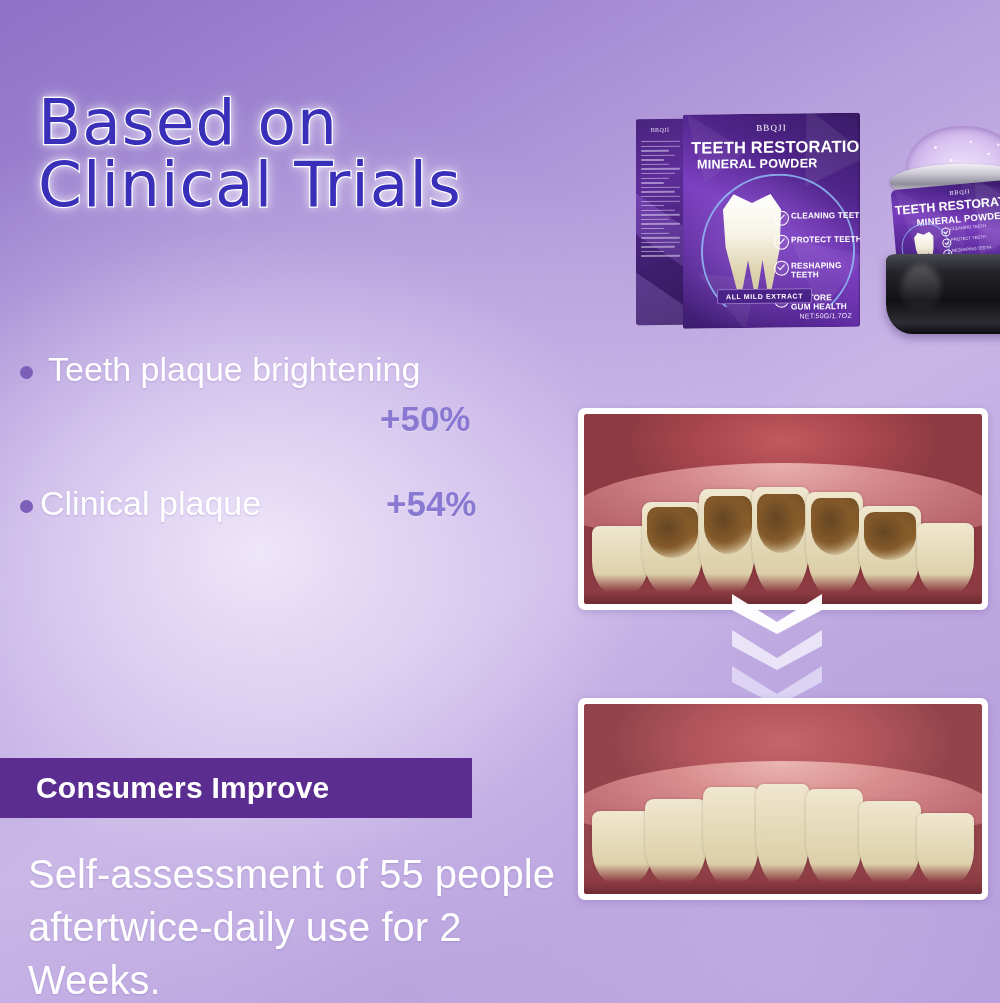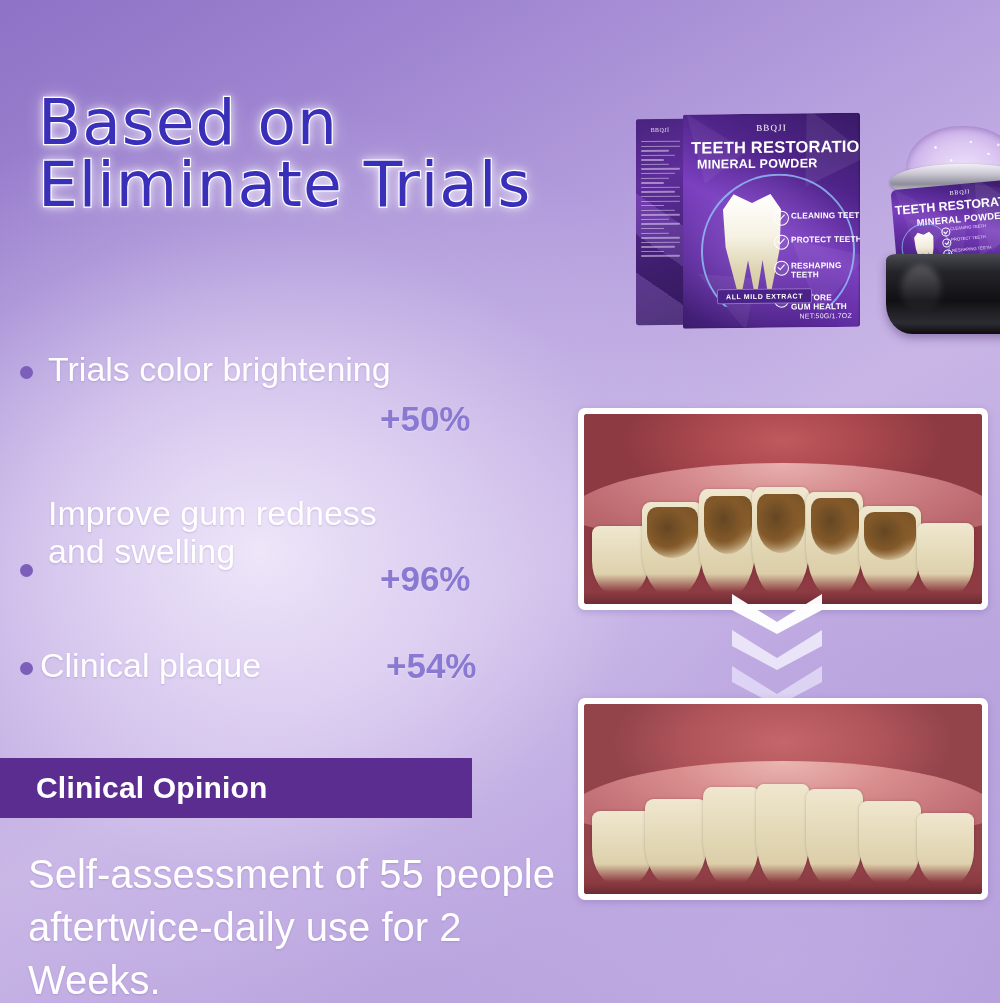--- a/index.html
+++ b/index.html
@@ -272,21 +272,21 @@
   .cv1{top:0;opacity:1;}
   .cv2{top:36px;opacity:.9;}
   .cv3{top:72px;opacity:.8;}
 </style>
 </head>
 <body>
 
 <div id="poster">
 
   <div class="headline">Based on
-Eliminate Trials</div>
+Clinical Trials</div>
 
   <div class="product">
 
     <div class="box">
       <div class="box-side">
         <div class="side-brand">BBQJI</div>
         <div class="side-lines">
           <i></i>
             <i></i>
             <i></i>
@@ -362,38 +362,32 @@
         <div class="jl-chk jc4"><i></i><span>RESTORE GUM HEALTH</span></div>
         <div class="jl-net">NET:50G/1.7OZ</div>
       </div>
       <div class="jar-base"></div>
     </div>
   </div>
 
   <div class="bullets">
     <div class="bullet b1">
       <span class="dot"></span>
-      <span class="btext">Trials color brightening</span>
+      <span class="btext">Teeth plaque brightening</span>
       <span class="pct">+50%</span>
-    </div>
-    <div class="bullet b2">
-      <span class="dot"></span>
-      <span class="btext">Improve gum redness
-and swelling</span>
-      <span class="pct">+96%</span>
     </div>
     <div class="bullet b3">
       <span class="dot"></span>
       <span class="btext">Clinical plaque</span>
       <span class="pct">+54%</span>
     </div>
   </div>
 
   <div class="banner">
-    <span>Clinical Opinion</span>
+    <span>Consumers Improve</span>
   </div>
   <div class="caption">Self-assessment of 55 people
 aftertwice-daily use for 2 Weeks.</div>
 
   <div class="photo ph-before">
     <div class="inner">
       <div class="mouth-before"></div>
       <div class="gum"></div>
       <div class="teeth">
         <div class="t" style="left:0%;width:15%;height:58%;"></div>

